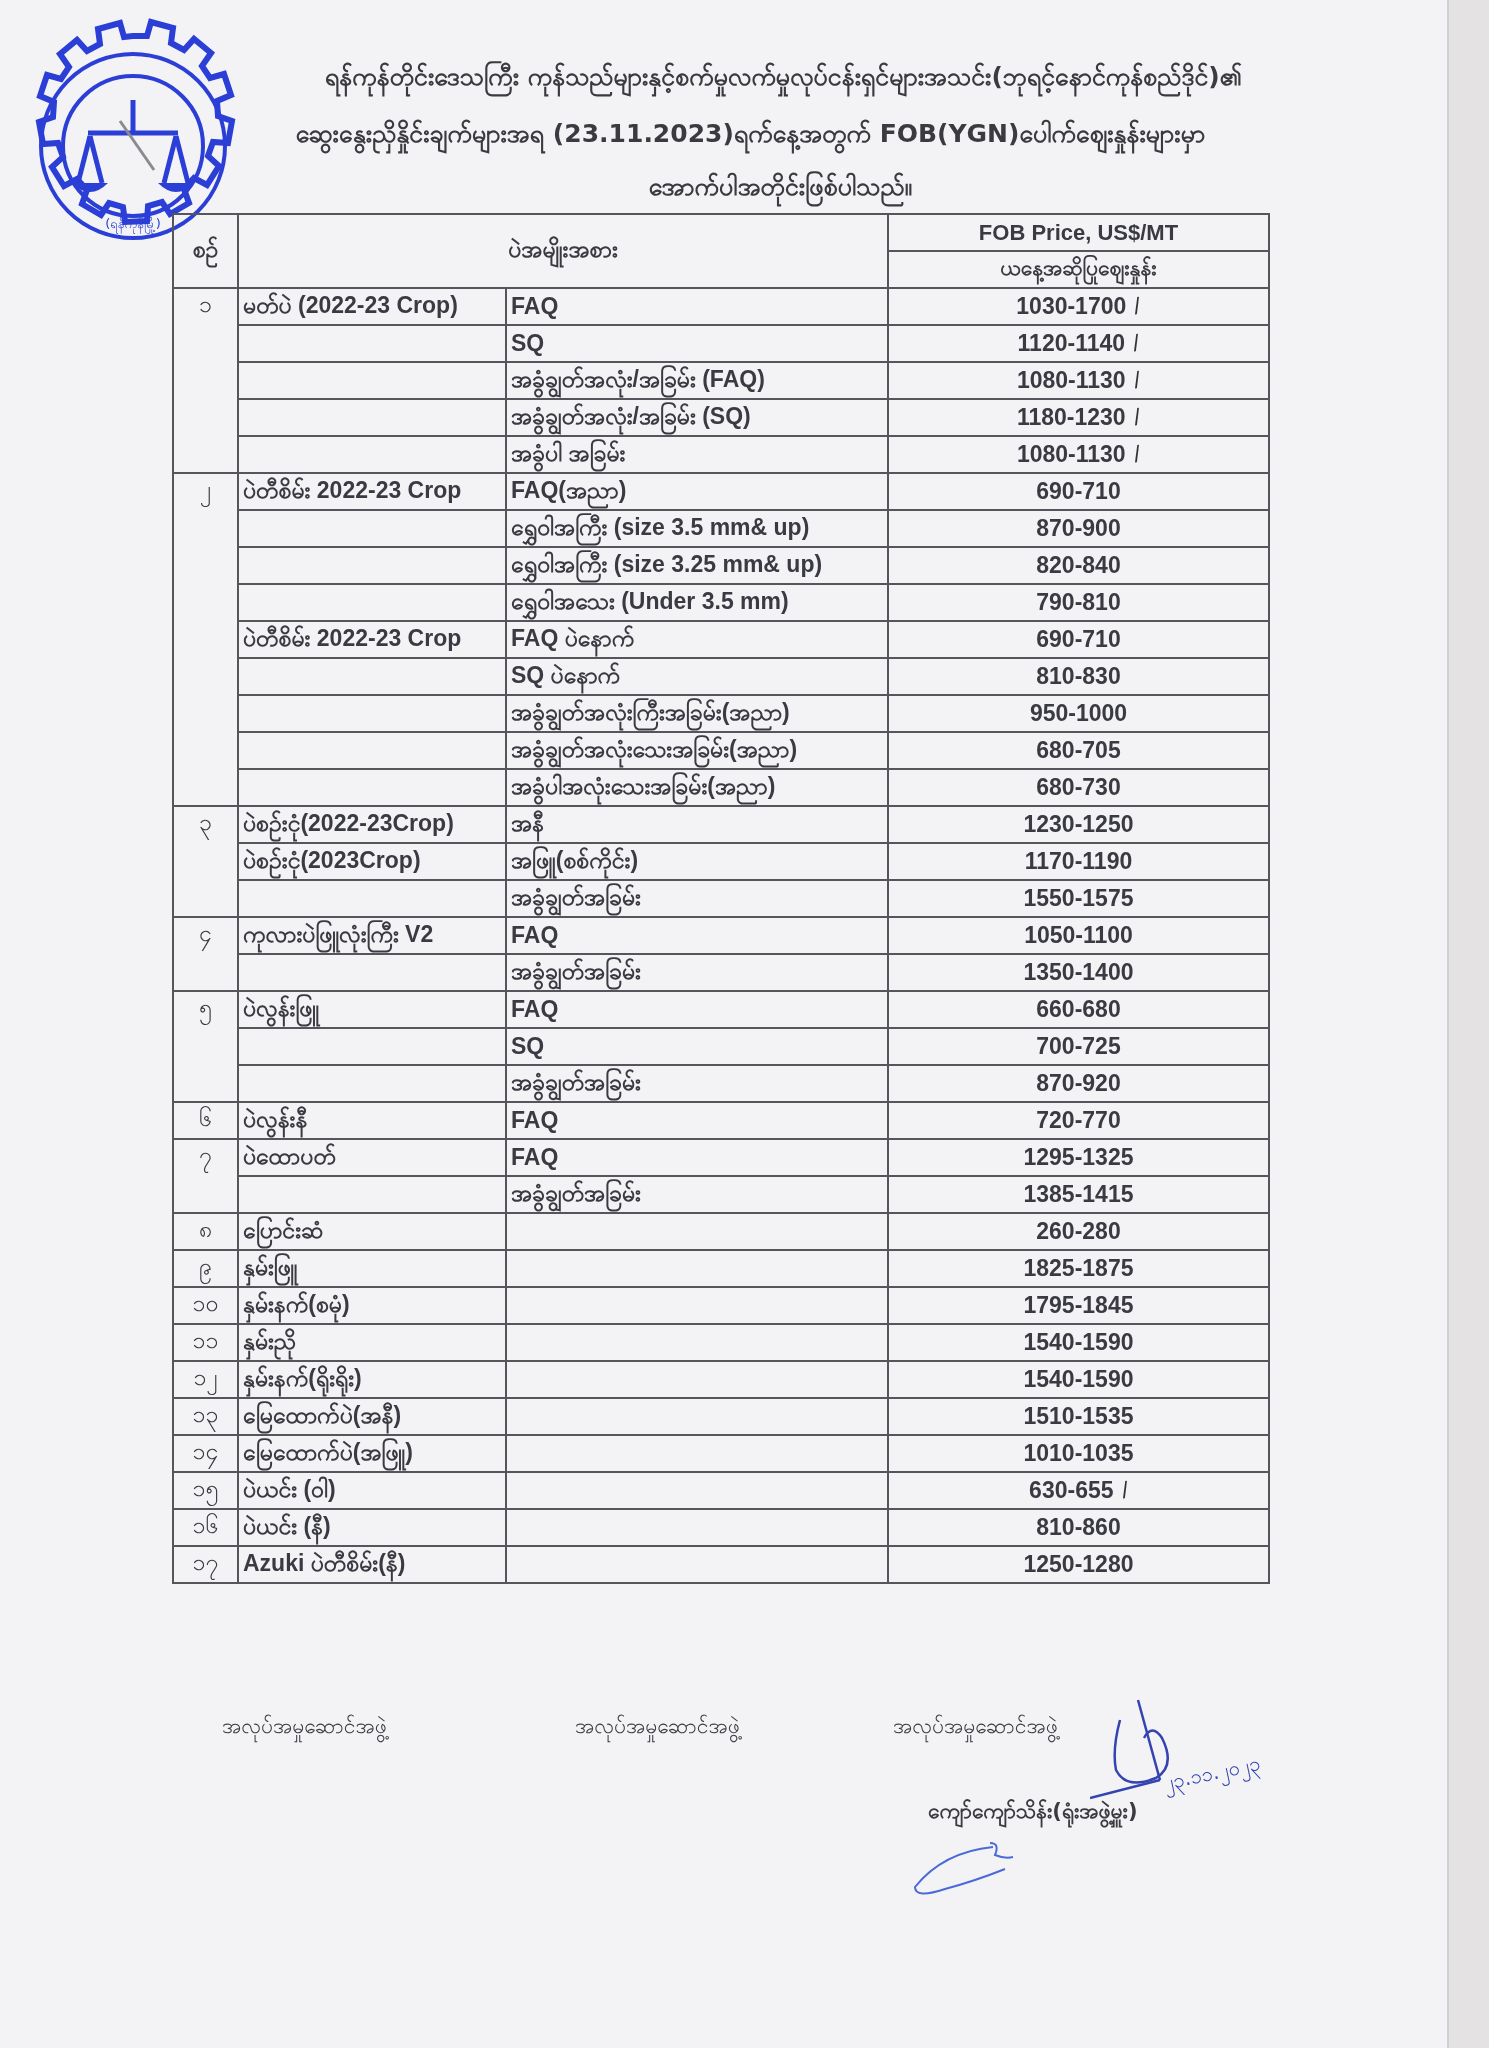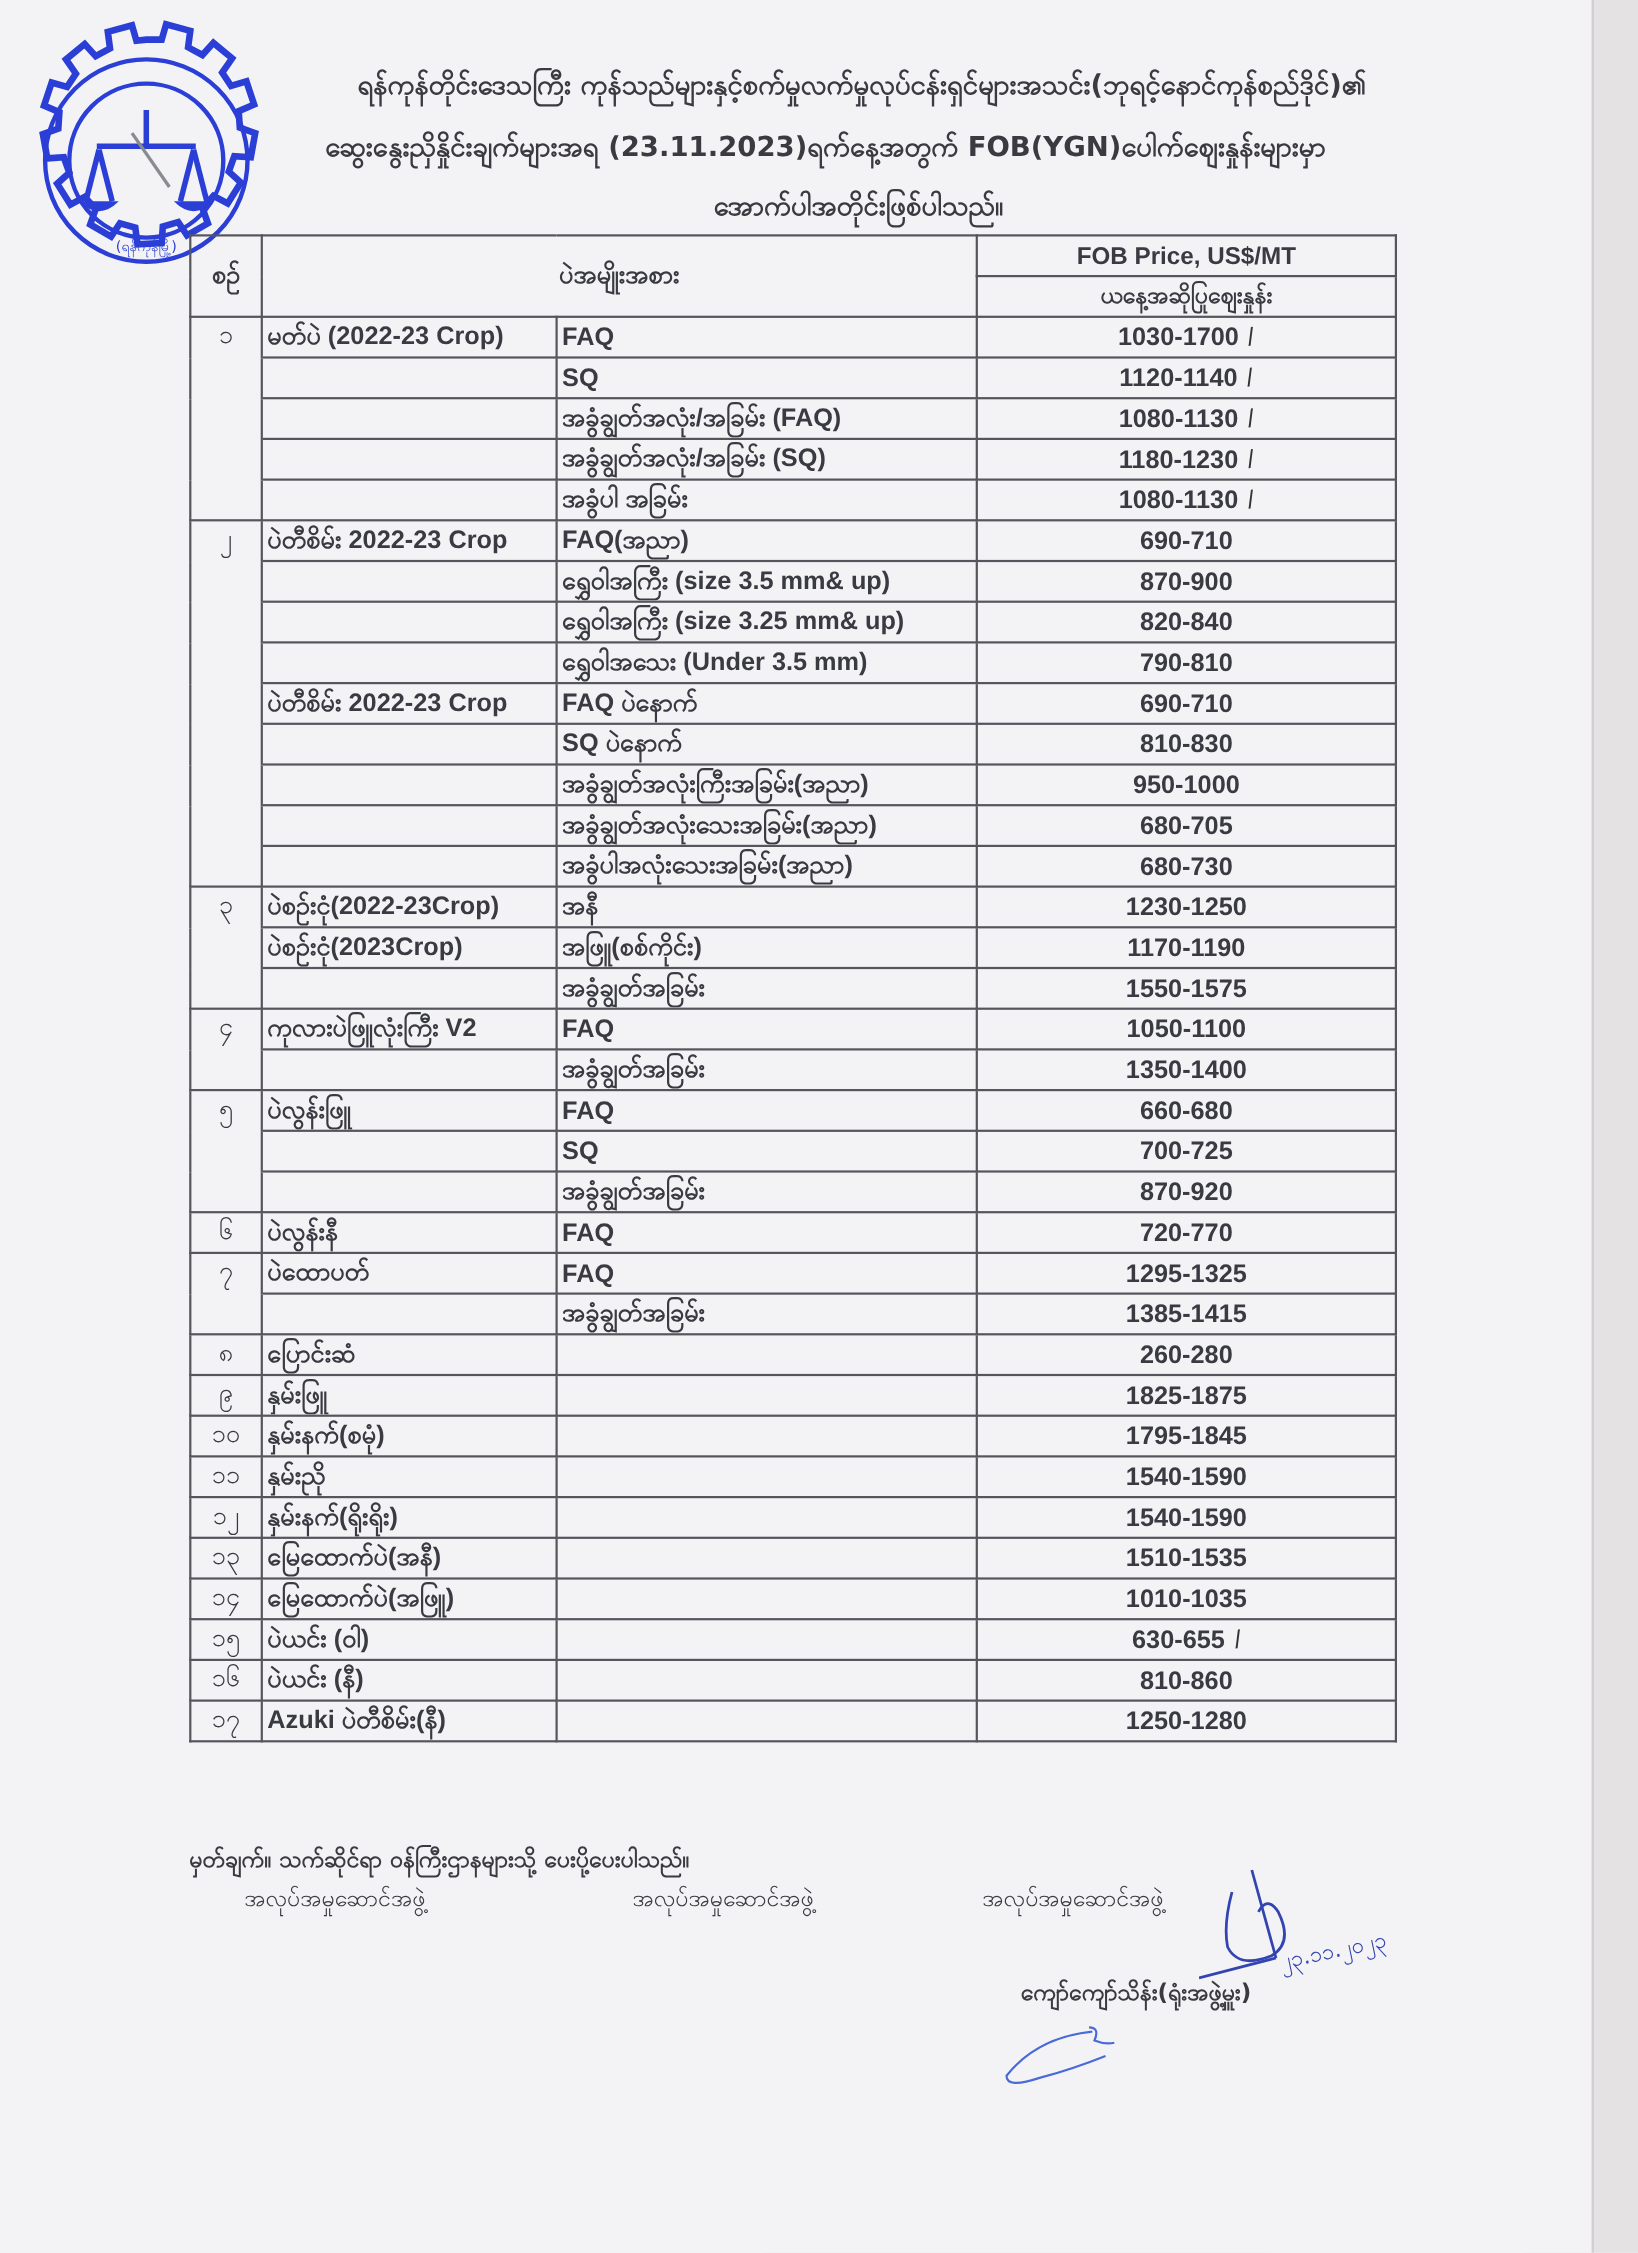--- a/index.html
+++ b/index.html
@@ -310,21 +310,20 @@
         </tr>
         <tr>
           <td class="no"><span>၁၇</span></td>
           <td><span>Azuki ပဲတီစိမ်း(နီ)</span></td>
           <td><span></span></td>
           <td class="price"><span>1250-1280</span></td>
         </tr>
       </tbody>
   </table>
 
-  <div class="note">မှတ်ချက်။ သက်ဆိုင်ရာ ဝန်ကြီးဌာနများသို့ ပေးပို့ပေးပါသည်။</div>
   <div class="sig s1">အလုပ်အမှုဆောင်အဖွဲ့</div>
   <div class="sig s2">အလုပ်အမှုဆောင်အဖွဲ့</div>
   <div class="sig s3">အလုပ်အမှုဆောင်အဖွဲ့</div>
   <div class="chair">ကျော်ကျော်သိန်း(ရုံးအဖွဲ့မှူး)</div>
 
   <svg class="signature" style="left:1090px;top:1690px;width:200px;height:120px" viewBox="0 0 200 120">
     <g fill="none" stroke="#3344b0" stroke-width="2.5">
       <path d="M30 30 q-8 30 -4 50 q10 20 40 8 q20 -12 6 -40 q-10 -15 -18 0"></path>
       <path d="M48 10 l22 80"></path>
       <path d="M70 90 l-70 18"></path>

